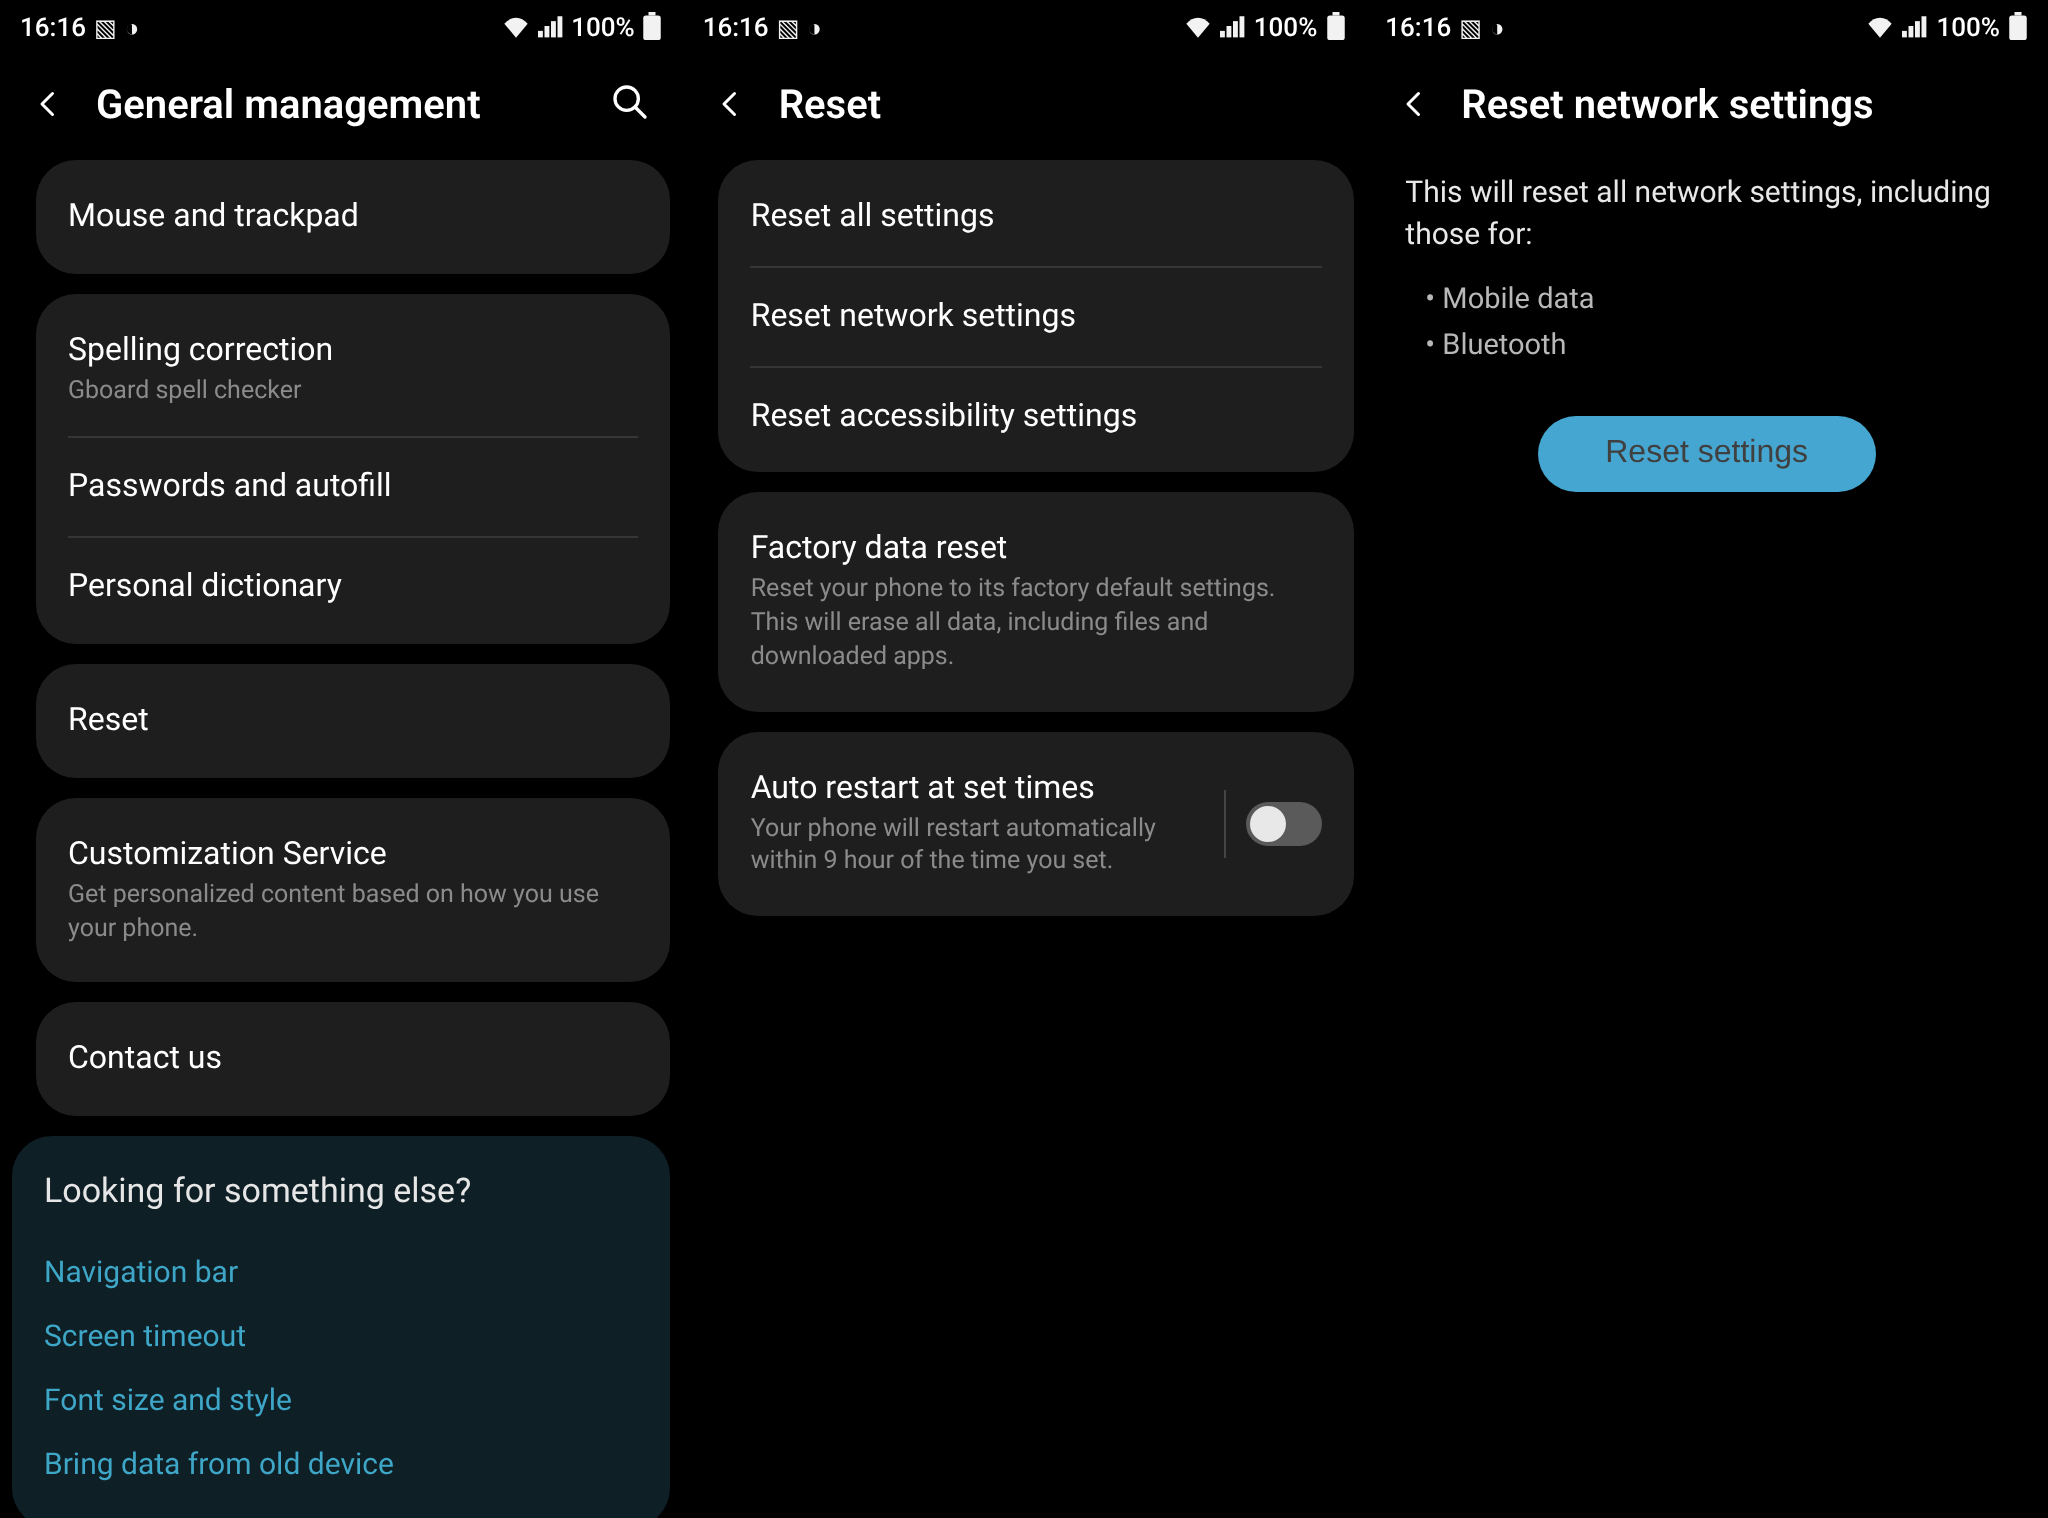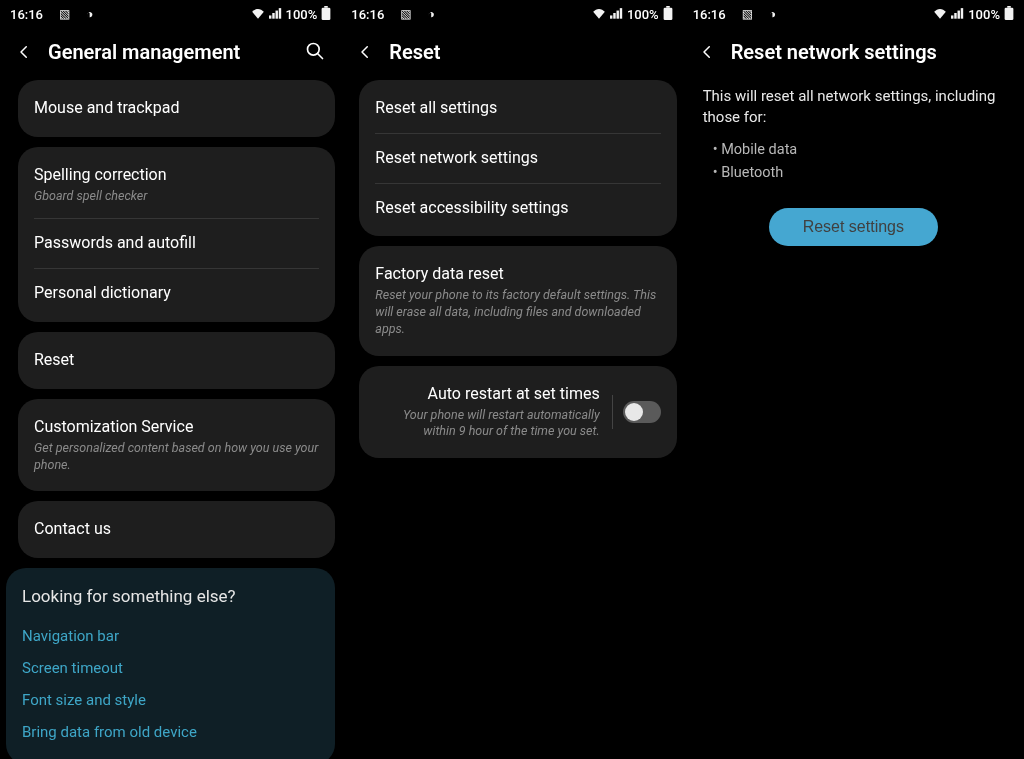--- a/index.html
+++ b/index.html
@@ -22,21 +22,21 @@
   }
   .status-bar {
     height: 28px;
     display: flex;
     justify-content: space-between;
     align-items: center;
     padding: 0 10px;
     font-size: 13px;
     font-weight: 500;
   }
-  .status-left { display: flex; align-items: center; gap: 16px; }
+  .status-left { display: flex; align-items: center; gap: 4px; }
   .status-right { display: flex; align-items: center; gap: 4px; }
   .status-icon { font-size: 12px; opacity: 0.95; }
   .header {
     display: flex;
     align-items: center;
     padding: 12px 14px 16px 14px;
     gap: 14px;
   }
   .back-btn {
     width: 20px;
@@ -73,33 +73,32 @@
   .row-title {
     font-size: 16px;
     color: #fff;
     line-height: 1.3;
   }
   .row-sub {
     font-size: 12.5px;
     color: #8b8b8b;
     margin-top: 2px;
     line-height: 1.35;
-    font-style: italic;
   }
   .divider {
     height: 1px;
     background: #363636;
     margin: 0 16px;
   }
   .toggle-row {
     display: flex;
     align-items: center;
     padding: 14px 16px;
   }
-  .toggle-text { flex: 1; padding-right: 8px; text-align: right; }
+  .toggle-text { flex: 1; padding-right: 8px; }
   .toggle-sep {
     width: 1px;
     height: 34px;
     background: #444;
     margin: 0 10px 0 4px;
   }
   .toggle {
     width: 38px;
     height: 22px;
     background: #5a5a5a;

